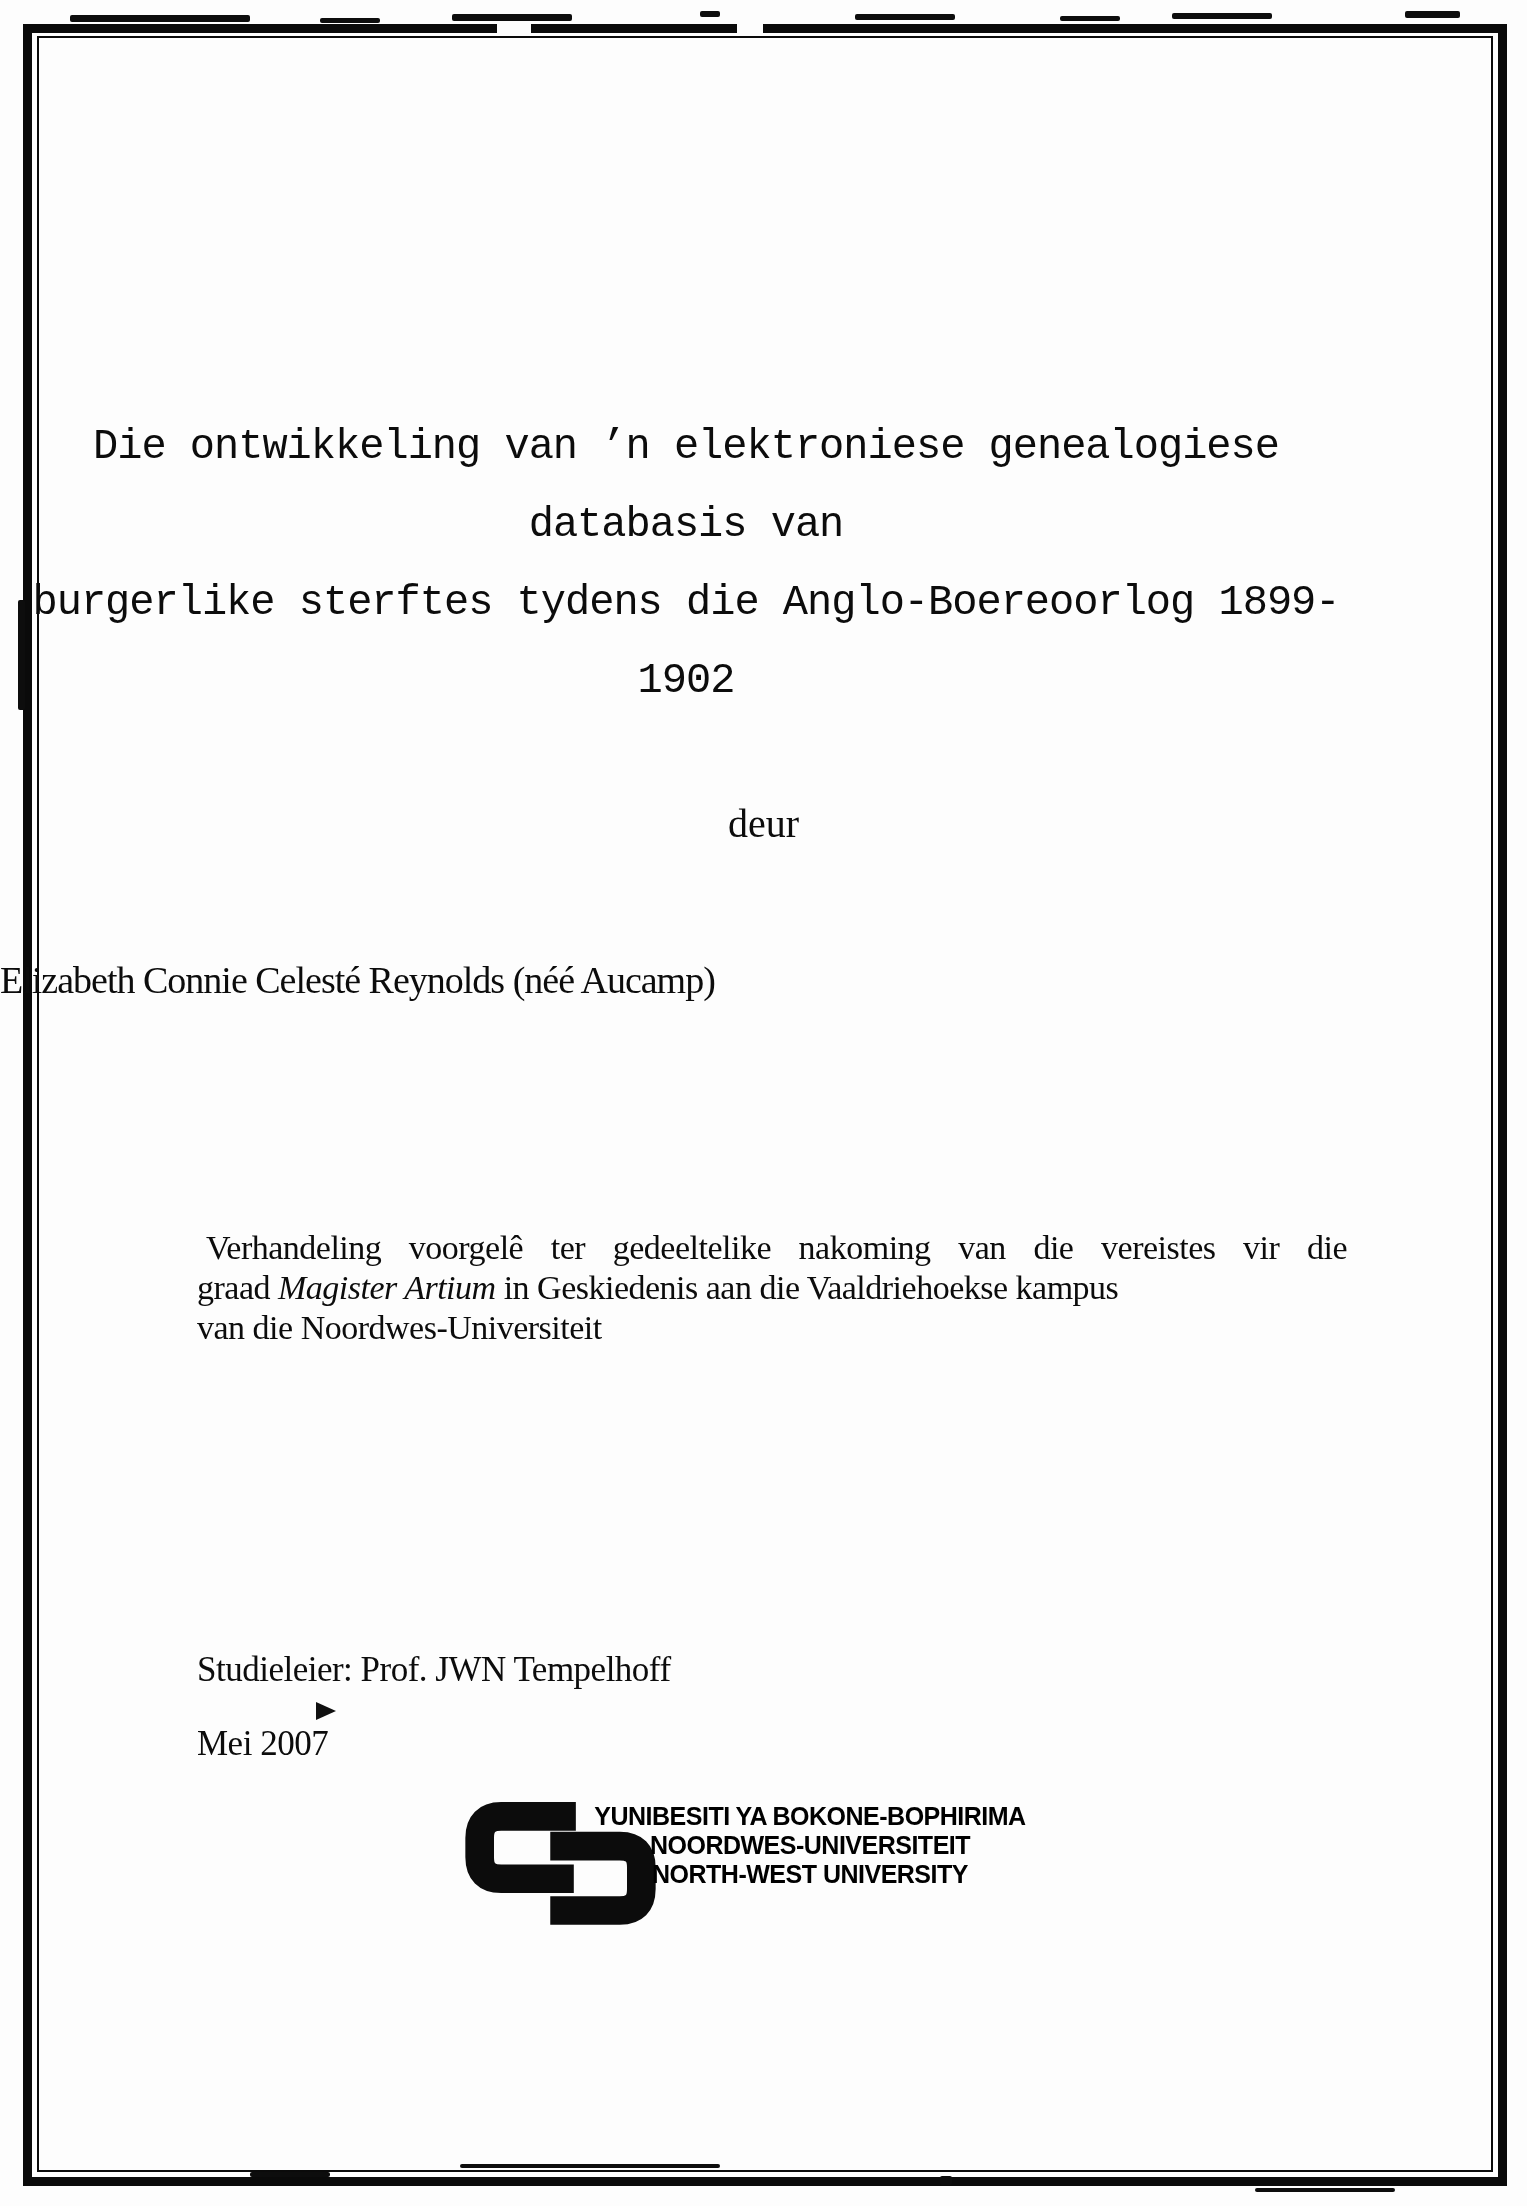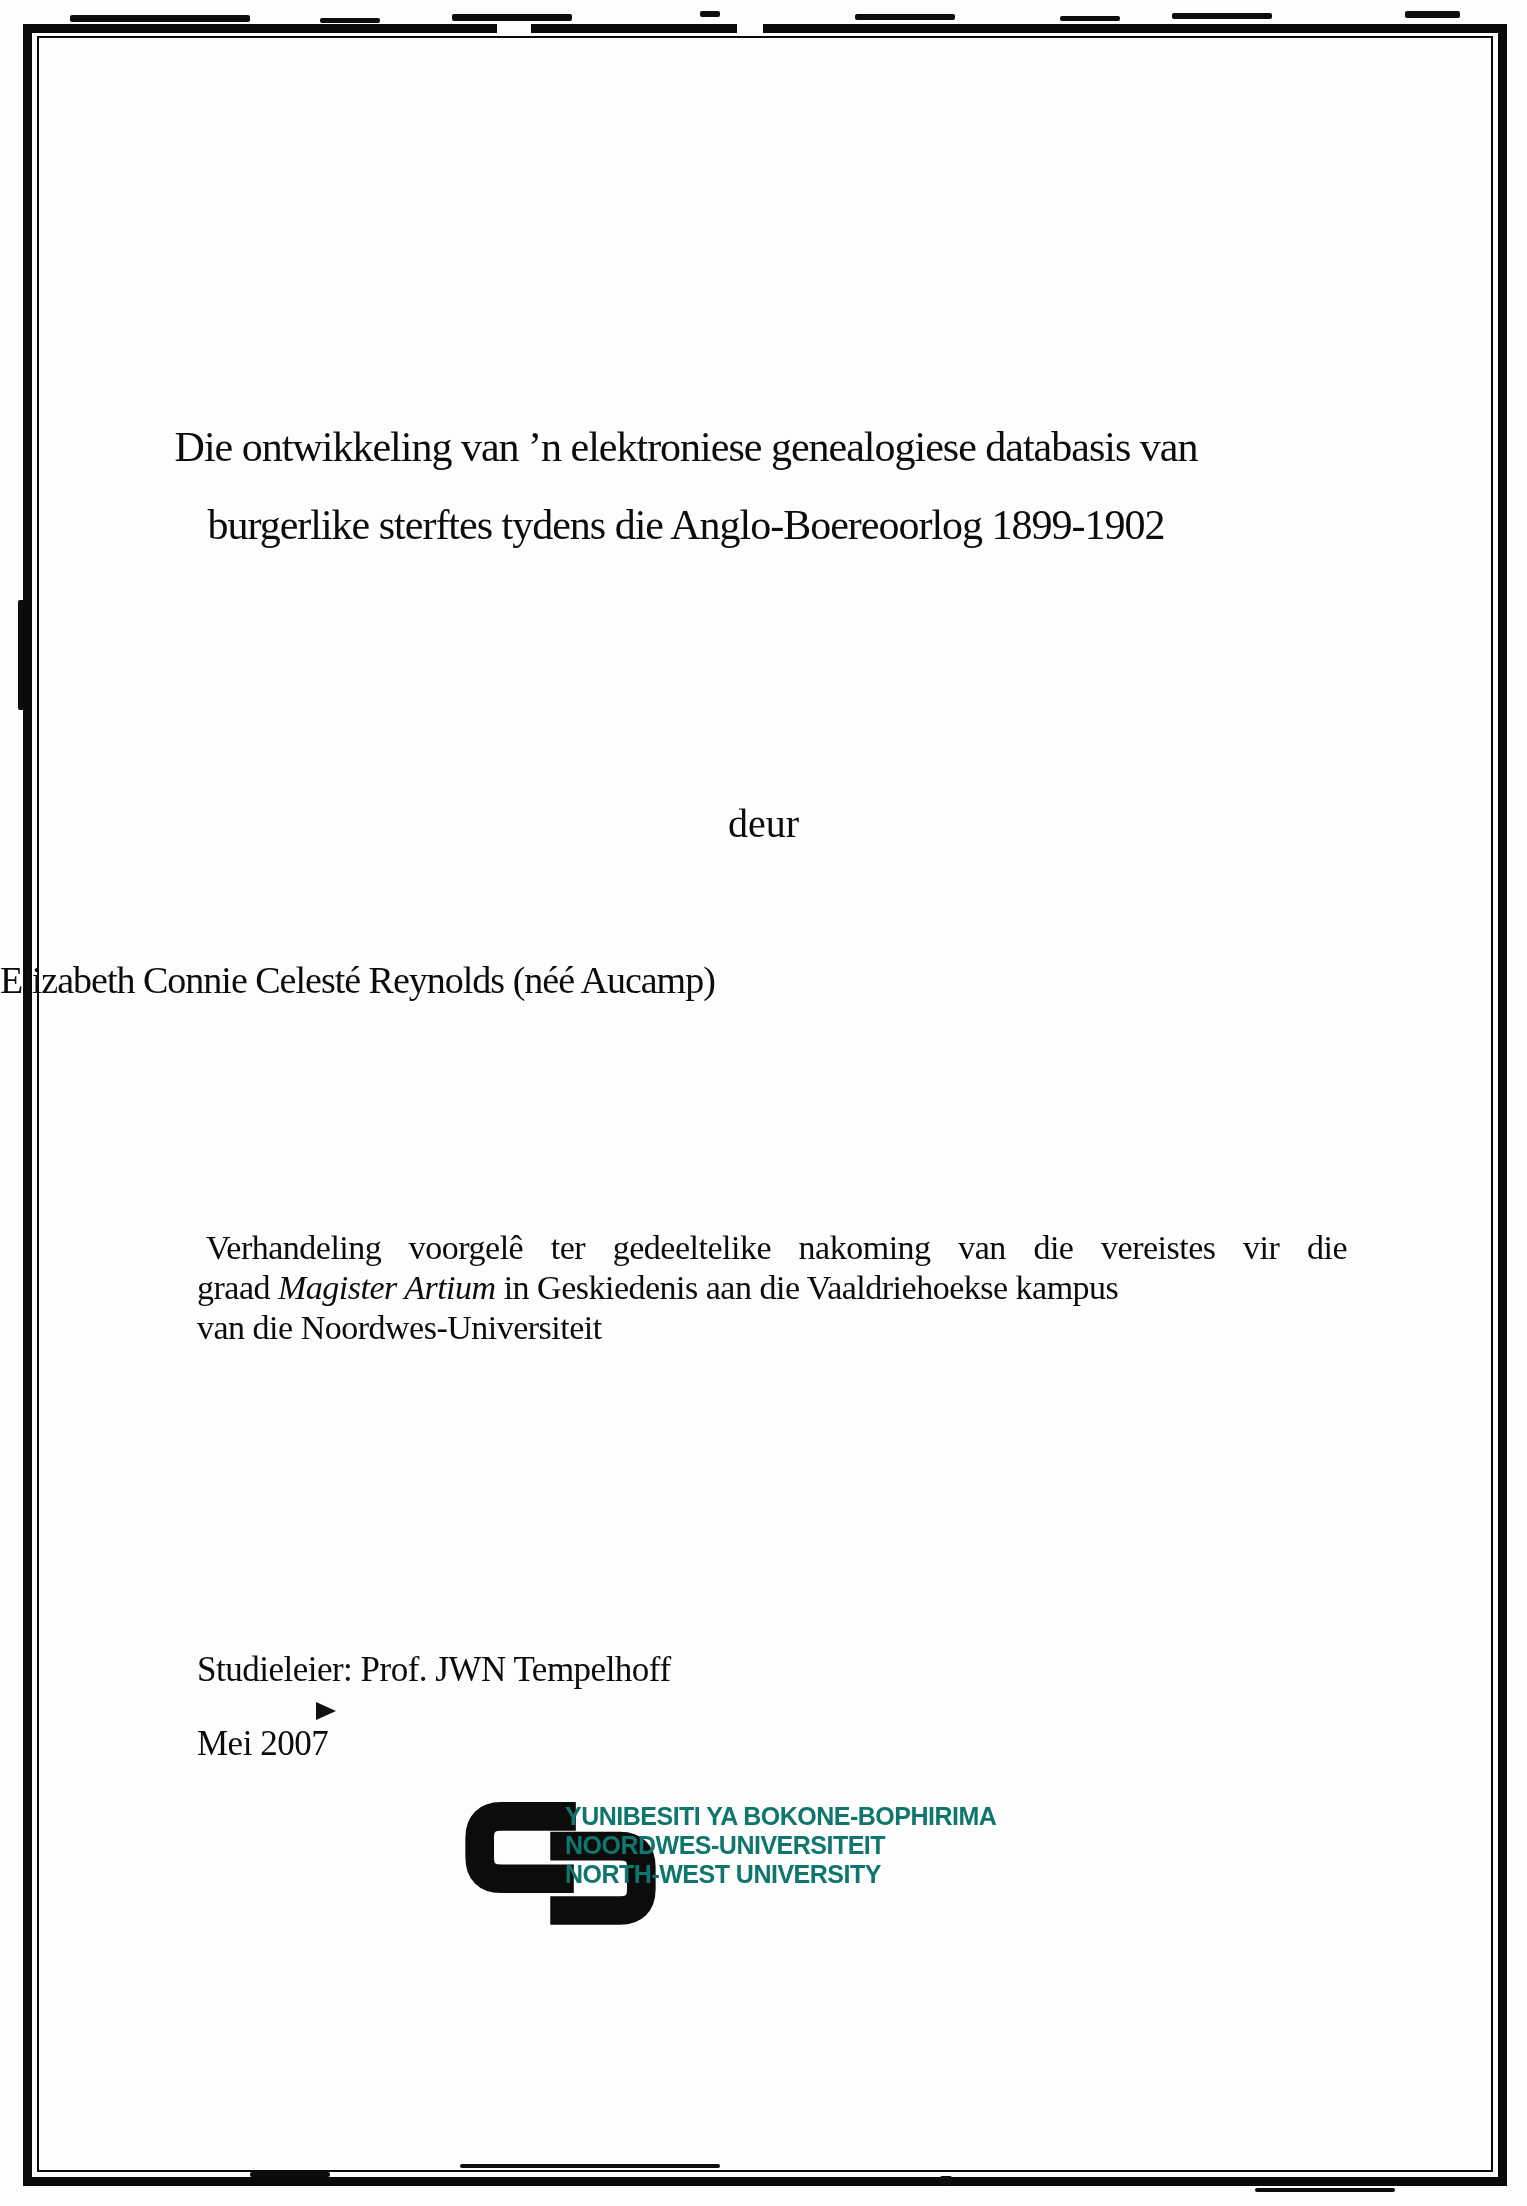--- a/index.html
+++ b/index.html
@@ -47,20 +47,21 @@
   }
   
   .thesis-title {
     position: absolute;
     left: 0; top: 408px;
     width: 1372px;
     text-align: center;
     font-size: 42px;
     letter-spacing: -1px;
     line-height: 78px;
+    font-family: Liberation Mono, monospace;
   }
   .byline {
     position: absolute;
     left: 0; top: 800px;
     width: 1527px;
     text-align: center;
     font-size: 40px;
   }
   .author {
     position: absolute;
@@ -97,27 +98,27 @@
   }
   
   .logo-mark {
     position: absolute;
     left: 458px; top: 1799px;
   }
   .logo-text {
     position: absolute;
     left: 565px; top: 1802px;
     width: 490px;
-    text-align: left;
+    text-align: center;
     font-family: "Liberation Sans", "DejaVu Sans", sans-serif;
     font-weight: bold;
     font-size: 25px;
     letter-spacing: -0.5px;
     line-height: 29px;
-    color: #0f766e;
+    color: #000000;
     white-space: nowrap;
   }
 </style>
 </head>
 <body>
 
 <div class="page">
 
   <div class="frame-outer"></div>
   <div class="frame-inner"></div>

